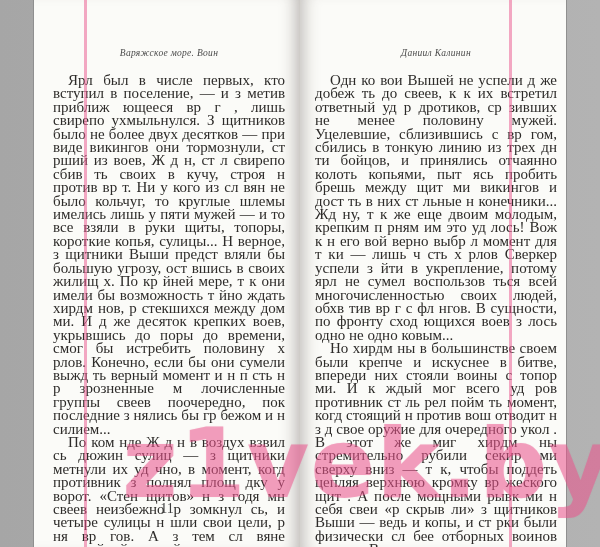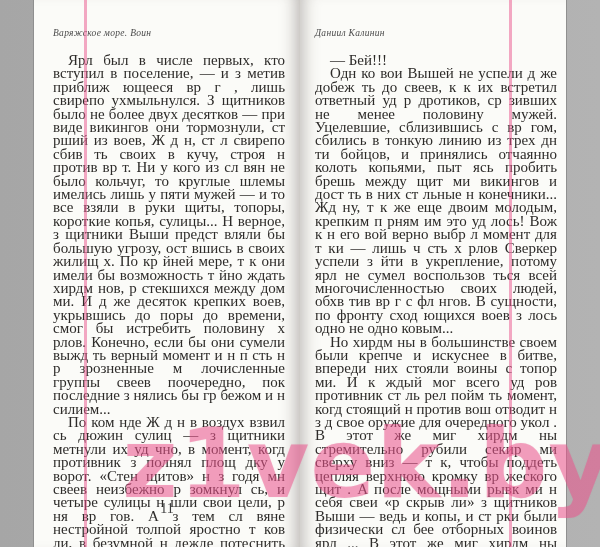--- a/index.html
+++ b/index.html
@@ -30,26 +30,28 @@
     border-left: 1px solid #8f8f8f;
     box-shadow: inset -16px 0 16px -12px rgba(60,50,45,0.35);
     padding: 28px 15px 0 19px;
   }
   .page.right {
     border-right: 1px solid #8f8f8f;
     box-shadow: inset 16px 0 16px -12px rgba(60,50,45,0.30);
     padding: 28px 9px 0 15px;
   }
   .running-head {
+    text-align: center;
     font-style: italic;
     font-size: 9.5px;
     color: #4a4a4a;
     letter-spacing: 0.3px;
     margin-bottom: 16px;
     white-space: nowrap;
+    margin-top: 20px;
   }
   .body-text p {
     margin: 0;
     font-size: 15px;
     line-height: 13.4px;
     text-align: justify;
     text-indent: 15px;
     color: #2d2b29;
   }
   .page-number {
@@ -99,21 +101,20 @@
       <div class="body-text">
         <p>Ярл был в числе первых, кто вступил в поселение, — и з метив приближ ющееся вр г , лишь свирепо ухмыльнулся. З щитников было не более двух десятков — при виде викингов они тормознули, ст рший из воев, Ж д н, ст л свирепо сбив ть своих в кучу, строя н против вр т. Ни у кого из сл вян не было кольчуг, то круглые шлемы имелись лишь у пяти мужей — и то все взяли в руки щиты, топоры, короткие копья, сулицы... Н верное, з щитники Выши предст вляли бы большую угрозу, ост вшись в своих жилищ х. По кр йней мере, т к они имели бы возможность т йно ждать хирдм нов, р стекшихся между дом ми. И д же десяток крепких воев, укрывшись до поры до времени, смог бы истребить половину х рлов. Конечно, если бы они сумели выжд ть верный момент и н п сть н р зрозненные м лочисленные группы свеев поочередно, пок последние з нялись бы гр бежом и н силием...</p>
         <p>По ком нде Ж д н в воздух взвил сь дюжин сулиц — з щитники метнули их уд чно, в момент, когд противник з полнял площ дку у ворот. «Стен щитов» н з годя мн свеев неизбежно р зомкнул сь, и четыре сулицы н шли свои цели, р ня вр гов. А з тем сл вяне нестройной толпой яростно т ков ли, в безумной н дежде потеснить хирдм нов Серкер и з крыть ворот...</p>
       </div>
       <div class="page-number">11</div>
     </div>
 
     <div class="page right">
       <div class="running-head">Даниил Калинин</div>
       <div class="body-text">
-        <p>— Бей!!!</p>
         <p>Одн ко вои Вышей не успели д же добеж ть до свеев, к к их встретил ответный уд р дротиков, ср зивших не менее половину мужей. Уцелевшие, сблизившись с вр гом, сбились в тонкую линию из трех дн ти бойцов, и принялись отчаянно колоть копьями, пыт ясь пробить брешь между щит ми викингов и дост ть в них ст льные н конечники... Жд ну, т к же еще двоим молодым, крепким п рням им это уд лось! Вож к н его вой верно выбр л момент для т ки — лишь ч сть х рлов Сверкер успели з йти в укрепление, потому ярл не сумел воспользов ться всей многочисленностью своих людей, обхв тив вр г с фл нгов. В сущности, по фронту сход ющихся воев з лось одно не одно ковым...</p>
         <p>Но хирдм ны в большинстве своем были крепче и искуснее в битве, впереди них стояли воины с топор ми. И к ждый мог всего уд ров противник ст ль рел пойм ть момент, когд стоящий н против вош отводит н з д свое оружие для очередного укол . В этот же миг хирдм ны стремительно рубили секир ми сверху вниз — т к, чтобы поддеть цепляя верхнюю кромку вр жеского щит . А после мощными рывк ми н себя свеи «р скрыв ли» з щитников Выши — ведь и копы, и ст рки были физически сл бее отборных воинов ярл ... В этот же миг хирдм ны второго и третьего рядов мощно и быстро кололи ост вшуюся без з щиты человеческую плоть сл вян...</p>
       </div>
     </div>
 
   </div>
 
   <div class="wm-line left"></div>
   <div class="wm-line right"></div>
   <div class="watermark-text">z1vek.by</div>

